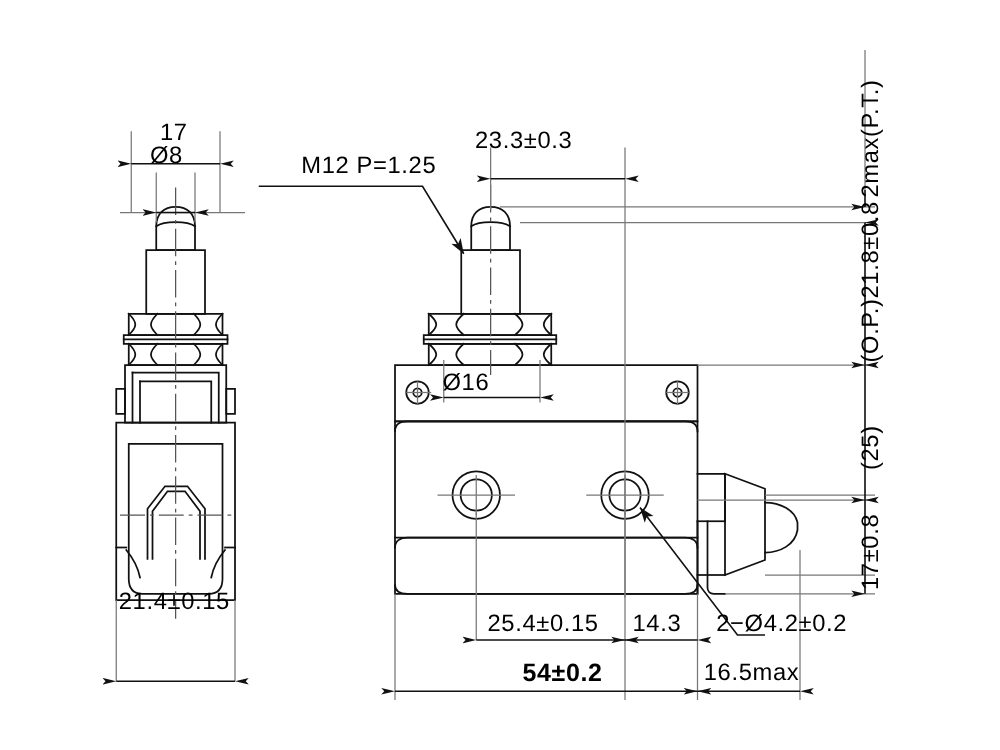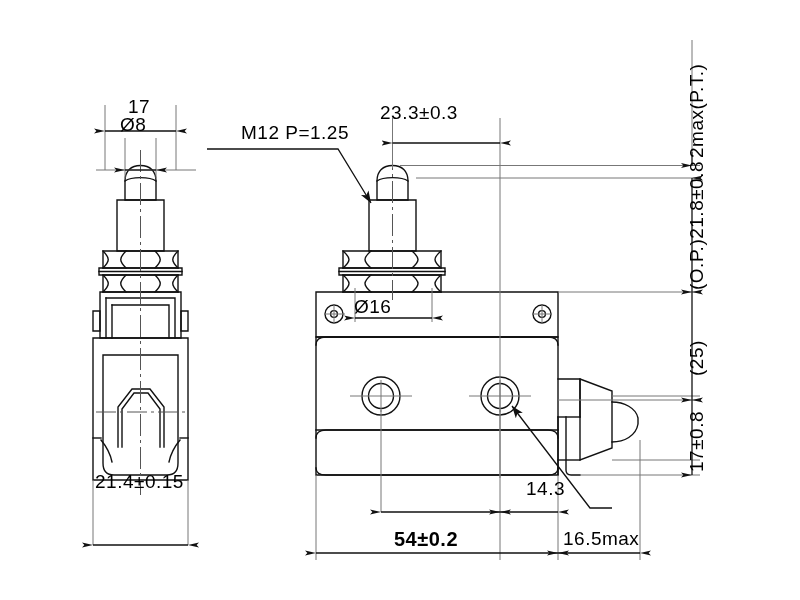--- a/index.html
+++ b/index.html
@@ -28,20 +28,21 @@
     white-space: nowrap;
     letter-spacing: 0.5px;
   }
   .dimtext.vert {
     transform-origin: 0 0;
     transform: rotate(-90deg);
   }
   .dimtext.bold {
     font-weight: bold;
     font-size: 20px;
+    margin-left: 24px;
   }
 </style>
 </head>
 <body>
 
 <div id="sheet">
 
   <svg id="drawing" width="800" height="600" viewBox="0 0 800 600">
     <defs>
       <marker id="arrL" markerWidth="12" markerHeight="8" refX="11" refY="4" orient="auto" markerUnits="userSpaceOnUse">
@@ -275,23 +276,25 @@
   <div class="dimtext" style="left:120px; top:114px;">Ø8</div>
 
   <div class="dimtext" style="left:95px; top:471px;">21.4±0.15</div>
 
   <div class="dimtext" style="left:209px; top:122px;margin-left:32px;">M12  P=1.25</div>
 
   <div class="dimtext" style="left:380px; top:102px;">23.3±0.3</div>
 
   <div class="dimtext" style="left:354px; top:296px;">Ø16</div>
 
-
-  <div class="dimtext" style="left:506px; top:478px;margin-left:20px;">14.3</div>
-
+  <div class="dimtext" style="left:390px; top:489px;">25.4±0.15</div>
+
+  <div class="dimtext" style="left:506px; top:489px;">14.3</div>
+
+  <div class="dimtext" style="left:573px; top:489px;">2−Ø4.2±0.2</div>
 
   <div class="dimtext bold" style="left:394px; top:528px;">54±0.2</div>
 
   <div class="dimtext" style="left:563px; top:528px;">16.5max</div>
 
   <div class="dimtext vert" style="left:686px; top:158px;">2max(P.T.)</div>
 
   <div class="dimtext vert" style="left:686px; top:290px;">(O.P.)21.8±0.8</div>
 
   <div class="dimtext vert" style="left:686px; top:376px;">(25)</div>

